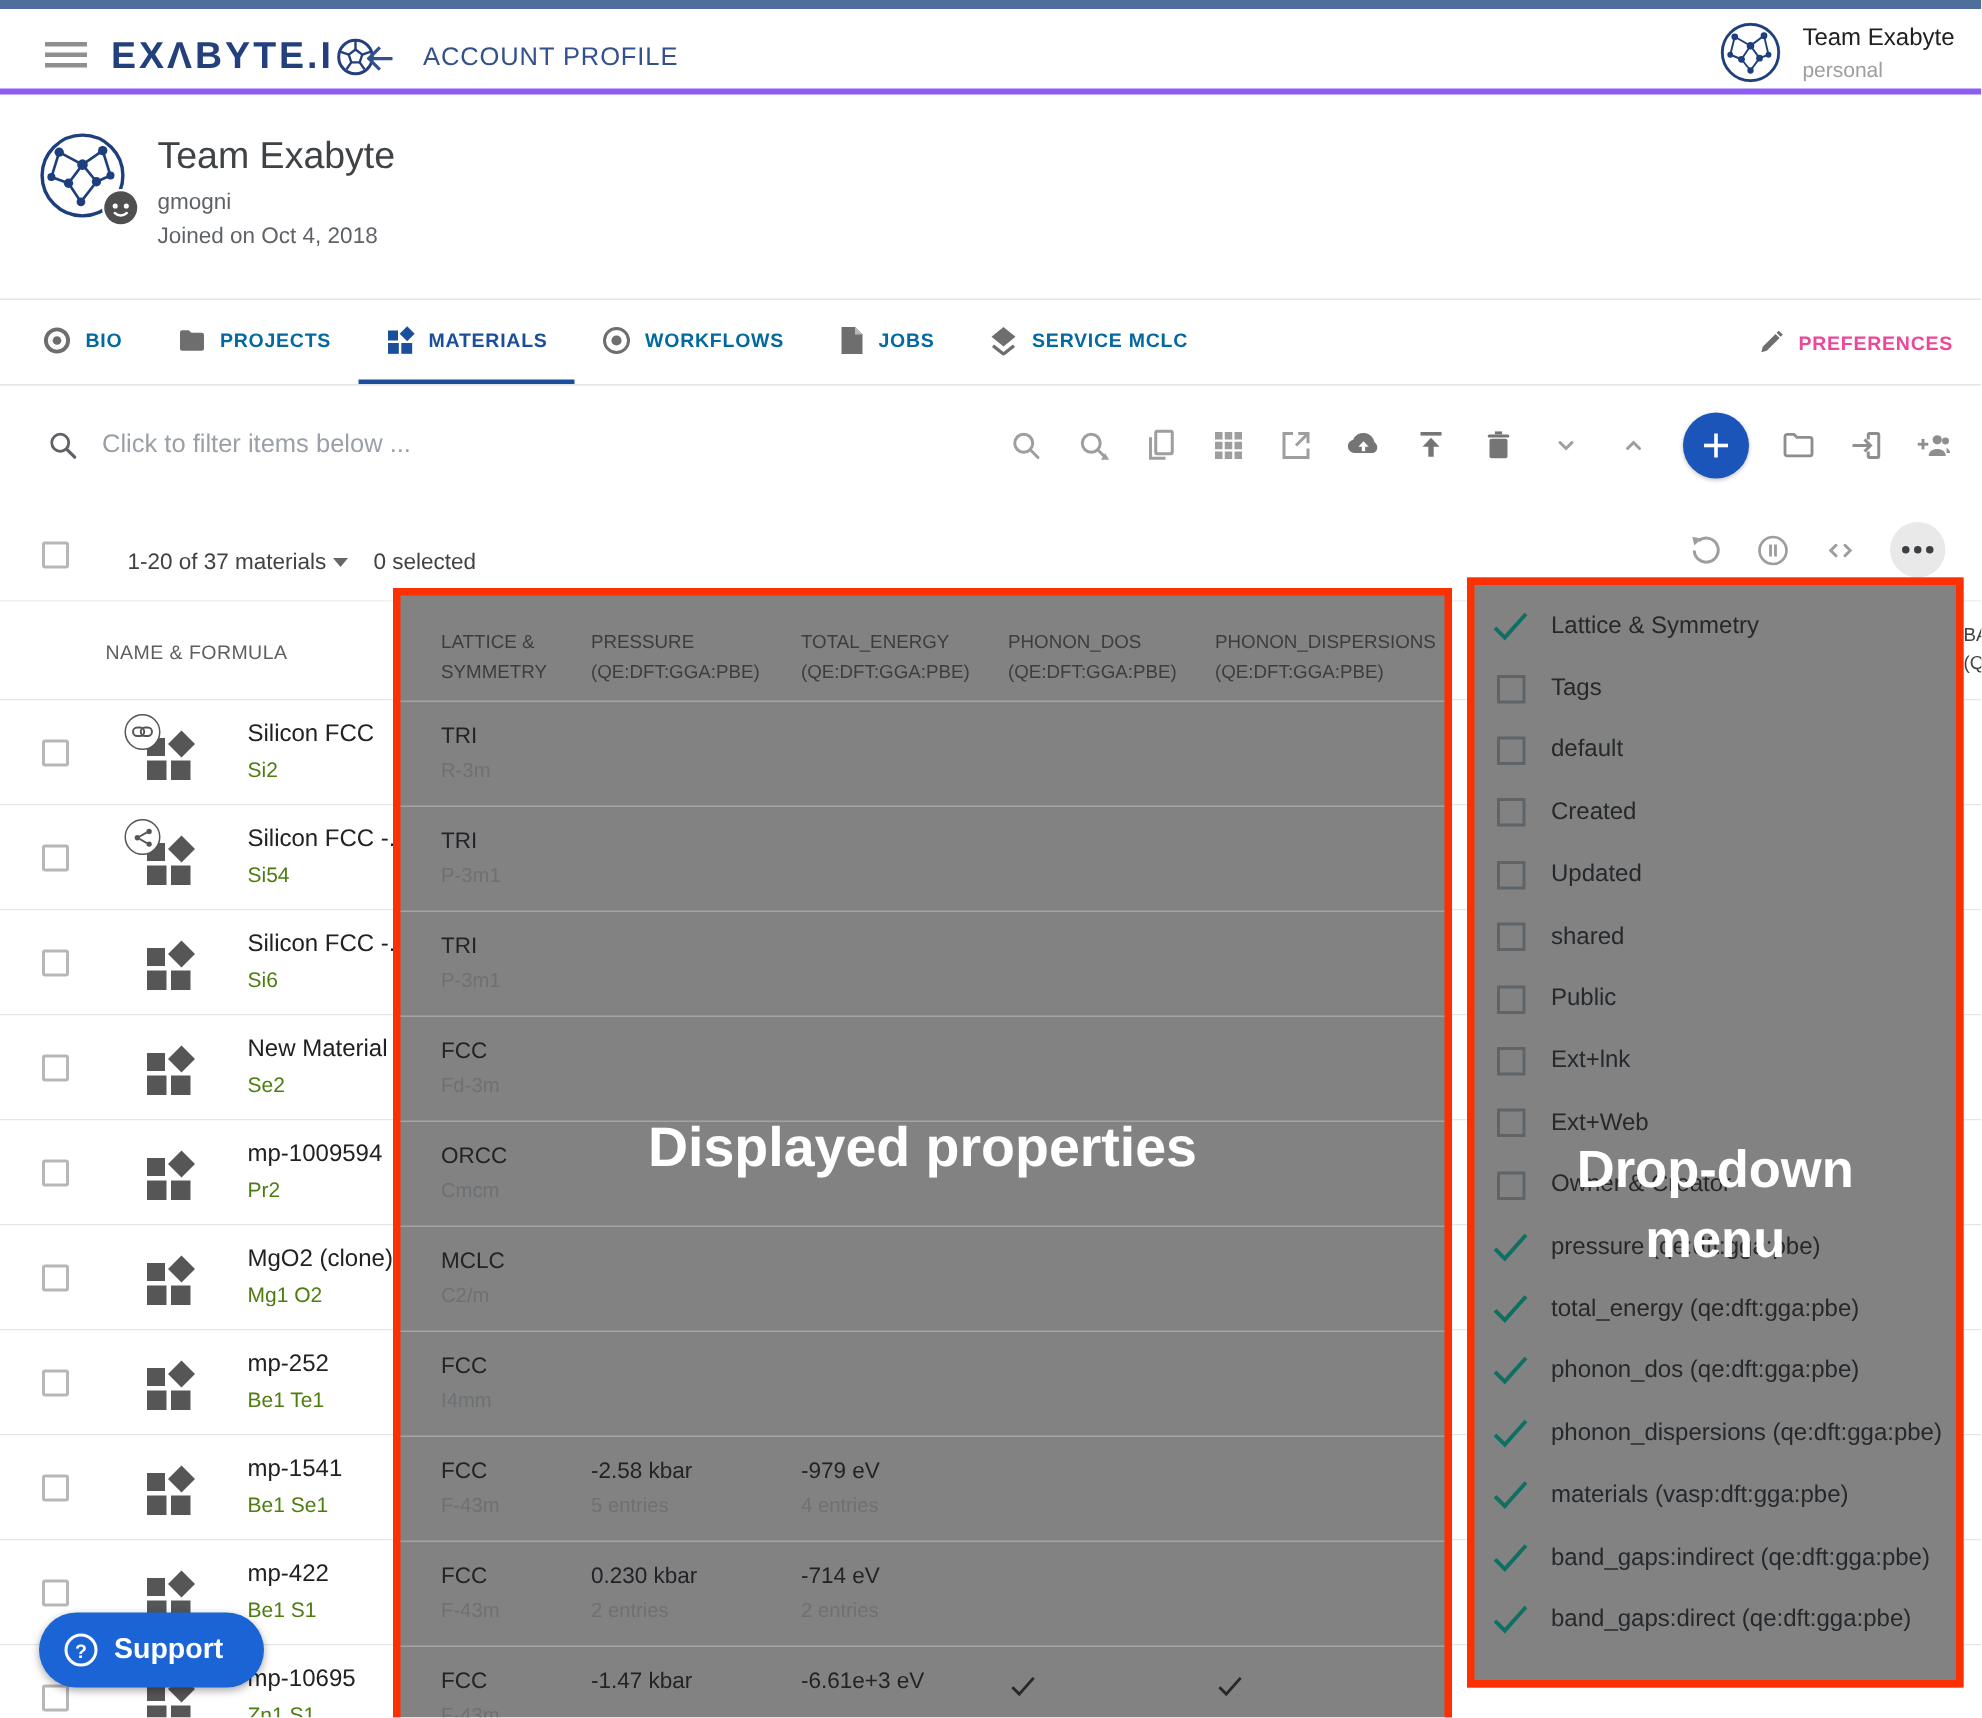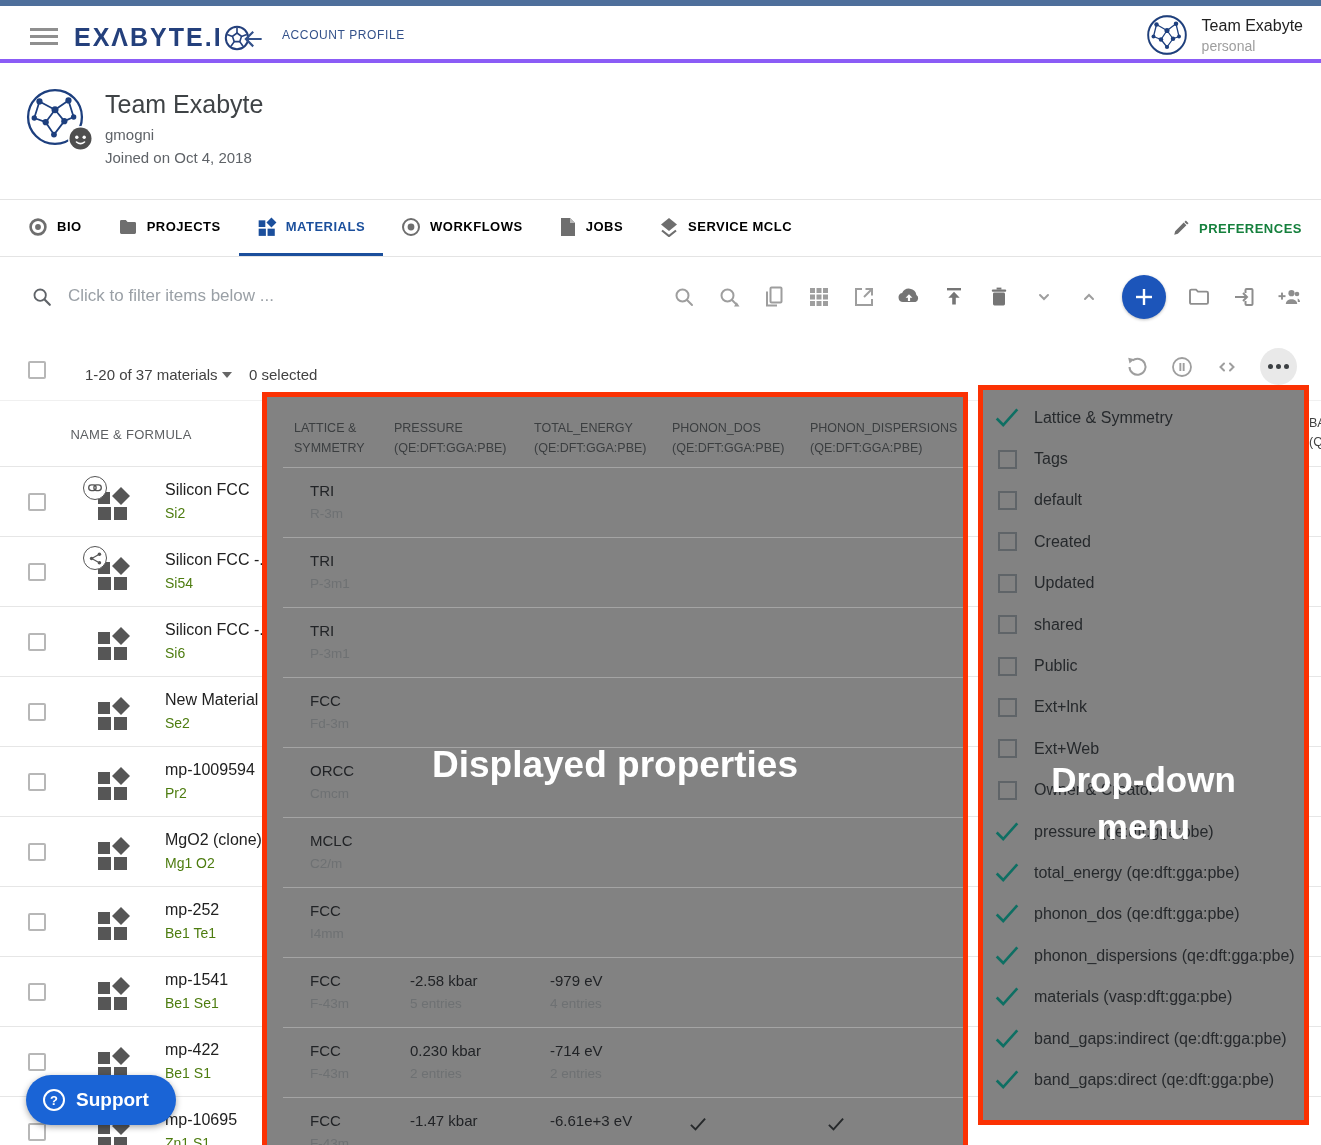--- a/index.html
+++ b/index.html
@@ -8,40 +8,40 @@
   #app { position:relative; width:1321px; height:1145px; background:#fff; overflow:hidden; }
 
   
   .top-strip { position:absolute; left:0; top:0; width:100%; height:6px; background:#4e6f9b; }
   .topbar { position:absolute; left:0; top:6px; width:100%; height:57px; background:#fff; border-bottom:4px solid #8b5cf6; }
   .hamburger { position:absolute; left:20px; top:14px; width:48px; height:30px; padding:4px 10px; cursor:pointer; }
   .hamburger .bar { width:28px; height:3px; background:#8f8f8f; margin:4px 0; }
   .logo { position:absolute; left:74px; top:17px; display:flex; align-items:center; }
   .logo-text { font-size:25px; font-weight:bold; letter-spacing:2px; color:#24407c; }
   .back-arrow { position:absolute; left:240px; top:20px; }
-  .page-title { position:absolute; left:282px; top:22px; font-size:12px; letter-spacing:.6px; color:#33518a; }
+  .page-title { position:absolute; left:282px; top:22px; font-size:17px; letter-spacing:.6px; color:#33518a; }
   .topbar-user { position:absolute; right:18px; top:8px; display:flex; align-items:center; }
   .topbar-user-texts { margin-left:14px; }
   .tu-name { font-size:16px; color:#212121; }
   .tu-type { font-size:14px; color:#9e9e9e; margin-top:3px; }
 
   
   .profile { position:absolute; left:0; top:64px; width:100%; height:136px; border-bottom:1px solid #e4e4e4; background:#fff; }
   .avatar-wrap { position:absolute; left:26px; top:24px; width:64px; height:60px; }
   .face-badge { position:absolute; right:-4px; bottom:-4px; }
   .profile-name { position:absolute; left:105px; top:26px; font-size:25px; color:#3f4346; }
   .profile-username { position:absolute; left:105px; top:62px; font-size:15px; color:#5f6368; }
   .profile-joined { position:absolute; left:105px; top:85px; font-size:15px; color:#5f6368; }
 
   
   .tabs { position:absolute; left:0; top:200px; width:100%; height:57px; border-bottom:1px solid #e4e4e4; display:flex; align-items:stretch; padding-left:10px; background:#fff; }
-  .tab { display:flex; align-items:center; gap:9px; padding:0 18px; font-size:13px; font-weight:bold; letter-spacing:.5px; color:#000000; cursor:pointer; border-bottom:3px solid transparent; }
+  .tab { display:flex; align-items:center; gap:9px; padding:0 18px; font-size:13px; font-weight:bold; letter-spacing:.5px; color:#0369a1; cursor:pointer; border-bottom:3px solid transparent; }
   .tab svg { flex:0 0 auto; }
   .tab.active { color:#1b4f9c; border-bottom-color:#1b4f9c; }
-  .tab-right { position:absolute; right:19px; top:0; height:56px; display:flex; align-items:center; gap:9px; font-size:13px; font-weight:bold; letter-spacing:.5px; color:#15803d; cursor:pointer; }
+  .tab-right { position:absolute; right:19px; top:0; height:56px; display:flex; align-items:center; gap:9px; font-size:13px; font-weight:bold; letter-spacing:.5px; color:#ec4899; cursor:pointer; }
 
   
   .filter-row { position:absolute; left:0; top:258px; width:100%; height:83px; border-bottom:1px solid #ececec; background:#fff; }
   .filter-search-icon { position:absolute; left:31px; top:28px; }
   .filter-input { position:absolute; left:68px; top:20px; width:560px; height:36px; border:none; outline:none; font-size:17px; color:#424242; font-family:"Liberation Sans",sans-serif; }
   .filter-input::placeholder { color:#9aa0a6; }
   .toolbar { position:absolute; right:20px; top:0; height:77px; display:flex; align-items:center; gap:21px; }
   .tool { width:24px; height:24px; cursor:pointer; }
   .fab { width:44px; height:44px; border-radius:50%; background:#1c55ba; display:flex; align-items:center; justify-content:center; cursor:pointer; box-shadow:0 1px 3px rgba(0,0,0,.25); }
 
@@ -71,21 +71,21 @@
   
   .region { position:absolute; background:#828282; border:5px solid #fb3103; z-index:5; }
   .region-properties { left:262px; top:392px; width:706px; height:925px; }
   .region-dropdown { left:978px; top:385px; width:331px; height:740px; z-index:6; }
   .region-label { position:absolute; left:0; right:0; text-align:center; color:#fff; font-weight:bold; z-index:3; }
   .props-label { top:347px; font-size:37px; }
   .dd-label { top:330px; font-size:35px; line-height:47px;margin-top:36px; }
 
   .pcol-h { position:absolute; top:21px; font-size:12.5px; line-height:20px; color:#3b3e40; white-space:pre-line; }
   .prows { position:absolute; left:0; top:70px; right:0; }
-  .prow { position:relative; height:70px; border-top:1px solid rgba(255,255,255,.28);margin-left:16px; }
+  .prow { position:relative; height:70px; border-top:1px solid rgba(255,255,255,.28); }
   .pv { position:absolute; top:14px; font-size:15px; color:#212326; white-space:nowrap; }
   .pv2 { position:absolute; top:38px; font-size:13.5px; color:#6e7173; white-space:nowrap; }
   .pcheck { position:absolute; top:16px; }
   .c1 { left:27px; } .c2 { left:127px; } .c3 { left:267px; } .c4 { left:405px; } .c5 { left:543px; }
 
   .dd-list { position:absolute; left:0; top:7px; right:0; z-index:1; }
   .dd-item { height:41.4px; display:flex; align-items:center; padding-left:11px; cursor:pointer; }
   .dd-check { width:26px; height:26px; flex:0 0 26px; display:flex; align-items:center; justify-content:center; }
   .dd-box { width:19px; height:19px; border:2px solid #5f6468; margin:0 3.5px; background:transparent; }
   .dd-text { margin-left:14px; font-size:16px; color:#26292c; white-space:nowrap; }

